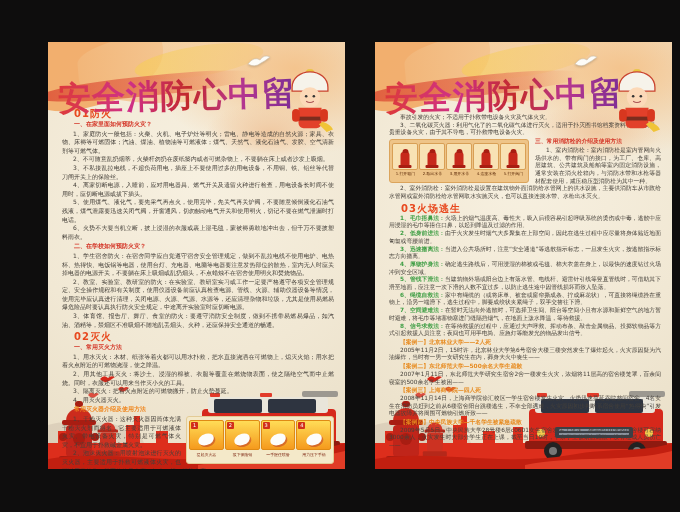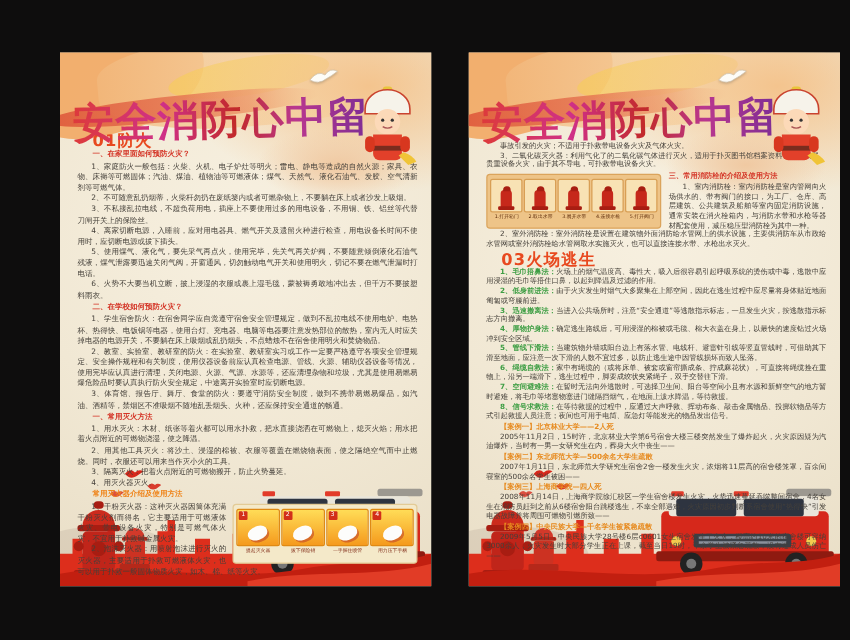--- a/index.html
+++ b/index.html
@@ -29,21 +29,21 @@
   .mascot{position:absolute;left:236px;top:26px;z-index:5;width:52px;height:64px;}
 
   
   .dove{position:absolute;z-index:5;filter:drop-shadow(0 1px 1px rgba(120,100,80,.35));}
   .d1{left:198px;top:12px;} .d2{left:252px;top:44px;transform:rotate(14deg) scale(.8);}
 
   
   .pbody{position:absolute;left:14px;right:11px;top:64px;bottom:0;z-index:3;color:#45403a;text-align:justify;}
   #posterL .pbody{font-size:6px;line-height:8.6px;}
   #posterR .pbody{top:72px;font-size:5.8px;line-height:7.7px;}
-  .h-sec{margin:2px 0 1px 12px;font-size:13px;line-height:11px;font-weight:bold;color:#e8491f;letter-spacing:1px;}
+  .h-sec{margin:2px 0 1px 12px;font-size:10px;line-height:11px;font-weight:bold;color:#e8491f;letter-spacing:1px;}
   .h-sub{margin:1px 0 1px 12px;font-weight:bold;color:#d43527;}
   .h-sub.orange{color:#ef851c;}
   .t{margin:0;text-indent:11px;}
   .g{color:#3e9e44;font-weight:bold;}
   .case-t{margin:1px 0 0 11px;font-weight:bold;color:#e78a1e;}
   .wrap{overflow:visible;}
 
   
   .strip{box-sizing:border-box;display:flex;gap:3px;padding:3px;border-radius:3px;z-index:4;position:relative;}
   .strip-ext{float:right;width:148px;height:48px;margin:1px 0 2px 5px;background:#f4e9c9;border:1px solid #e3cb96;}
@@ -113,20 +113,21 @@
       <p class="t">1、家庭防火一般包括：火柴、火机、电子炉灶等明火；雷电、静电等造成的自然火源；家具、衣物、床褥等可燃固体；汽油、煤油、植物油等可燃液体；煤气、天然气、液化石油气、发胶、空气清新剂等可燃气体。</p>
       <p class="t">2、不可随意乱扔烟蒂，火柴杆勿扔在废纸篓内或者可燃杂物上，不要躺在床上或者沙发上吸烟。</p>
       <p class="t">3、不私接乱拉电线，不超负荷用电，插座上不要使用过多的用电设备，不用铜、铁、铝丝等代替刀闸开关上的保险丝。</p>
       <p class="t">4、离家切断电源，入睡前，应对用电器具、燃气开关及遗留火种进行检查，用电设备长时间不使用时，应切断电源或拔下插头。</p>
       <p class="t">5、使用煤气、液化气，要先采气再点火，使用完毕，先关气再关炉阀，不要随意倾倒液化石油气残液，煤气泄露要迅速关闭气阀，开窗通风，切勿触动电气开关和使用明火，切记不要在燃气泄漏时打电话。</p>
       <p class="t">6、火势不大要当机立断，披上浸湿的衣服或裹上湿毛毯，蒙被褥勇敢地冲出去，但千万不要披塑料雨衣。</p>
       <div class="h-sub">二、在学校如何预防火灾？</div>
       <p class="t">1、学生宿舍防火：在宿舍同学应自觉遵守宿舍安全管理规定，做到不乱拉电线不使用电炉、电热杯、热得快、电饭锅等电器，使用台灯、充电器、电脑等电器要注意发热部位的散热，室内无人时应关掉电器的电源开关，不要躺在床上吸烟或乱扔烟头，不点蜡烛不在宿舍使用明火和焚烧物品。</p>
       <p class="t">2、教室、实验室、教研室的防火：在实验室、教研室实习或工作一定要严格遵守各项安全管理规定、安全操作规程和有关制度，使用仪器设备前应认真检查电源、管线、火源、辅助仪器设备等情况，使用完毕应认真进行清理，关闭电源、火源、气源、水源等，还应清理杂物和垃圾，尤其是使用易燃易爆危险品时要认真执行防火安全规定，中途离开实验室时应切断电源。</p>
       <p class="t">3、体育馆、报告厅、舞厅、食堂的防火：要遵守消防安全制度，做到不携带易燃易爆品，如汽油、酒精等，禁烟区不准吸烟不随地乱丢烟头、火种，还应保持安全通道的畅通。</p>
+      <h2 class="h-sec">02灭火</h2>
       <div class="h-sub">一、常用灭火方法</div>
       <p class="t">1、用水灭火：木材、纸张等着火都可以用水扑救，把水直接浇洒在可燃物上，熄灭火焰；用水把着火点附近的可燃物浇湿，使之降温。</p>
       <p class="t">2、用其他工具灭火：将沙土、浸湿的棉被、衣服等覆盖在燃烧物表面，使之隔绝空气而中止燃烧。同时，衣服还可以用来当作灭小火的工具。</p>
       <p class="t">3、隔离灭火：把着火点附近的可燃物搬开，防止火势蔓延。</p>
       <p class="t">4、用灭火器灭火。</p>
       <div class="h-sub orange">常用灭火器介绍及使用方法</div>
       <div class="wrap">
         <div class="strip strip-ext">
           <div class="step">
             <div class="panel">

